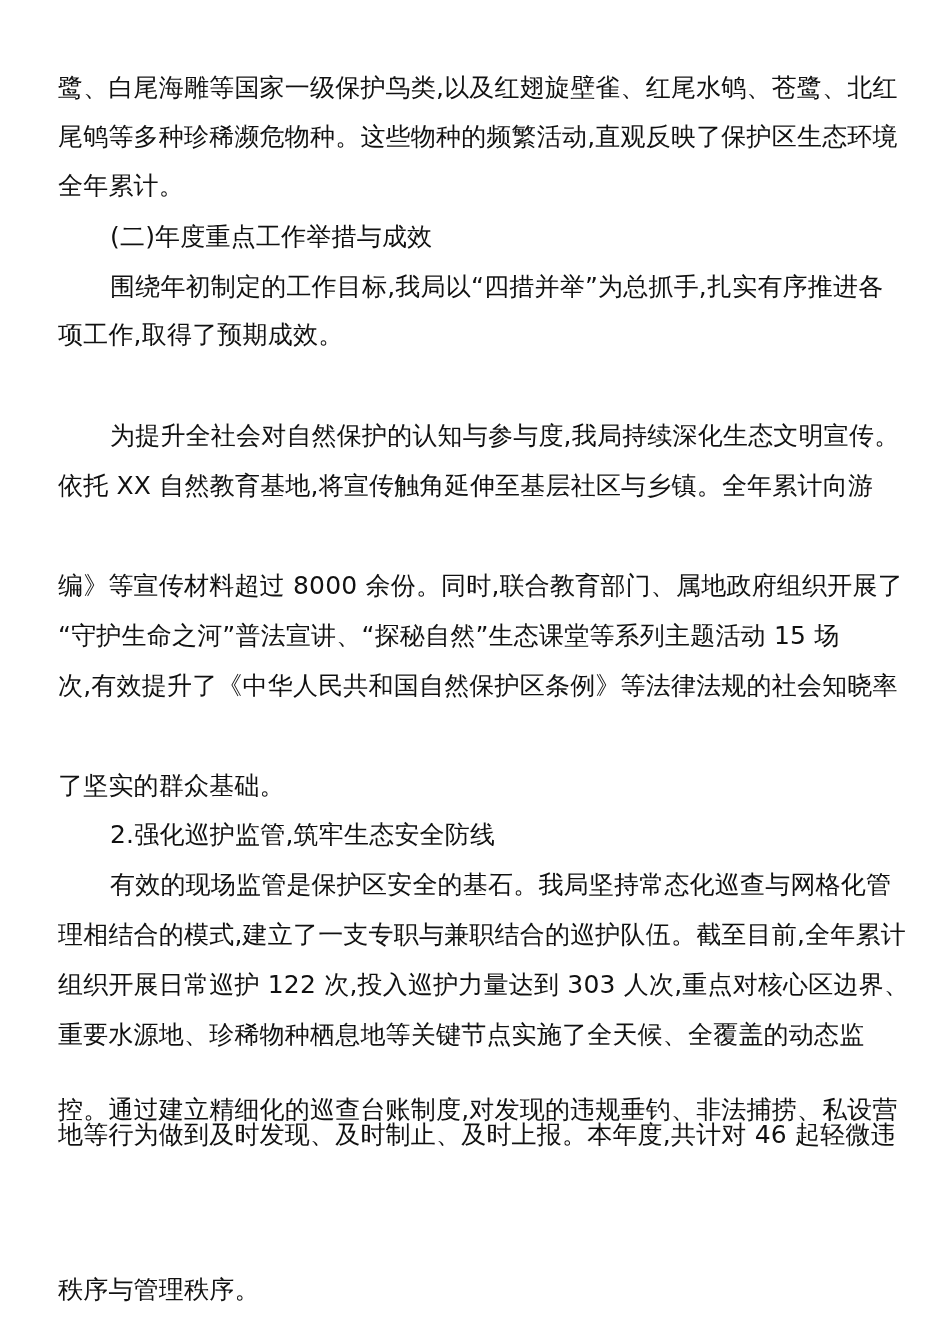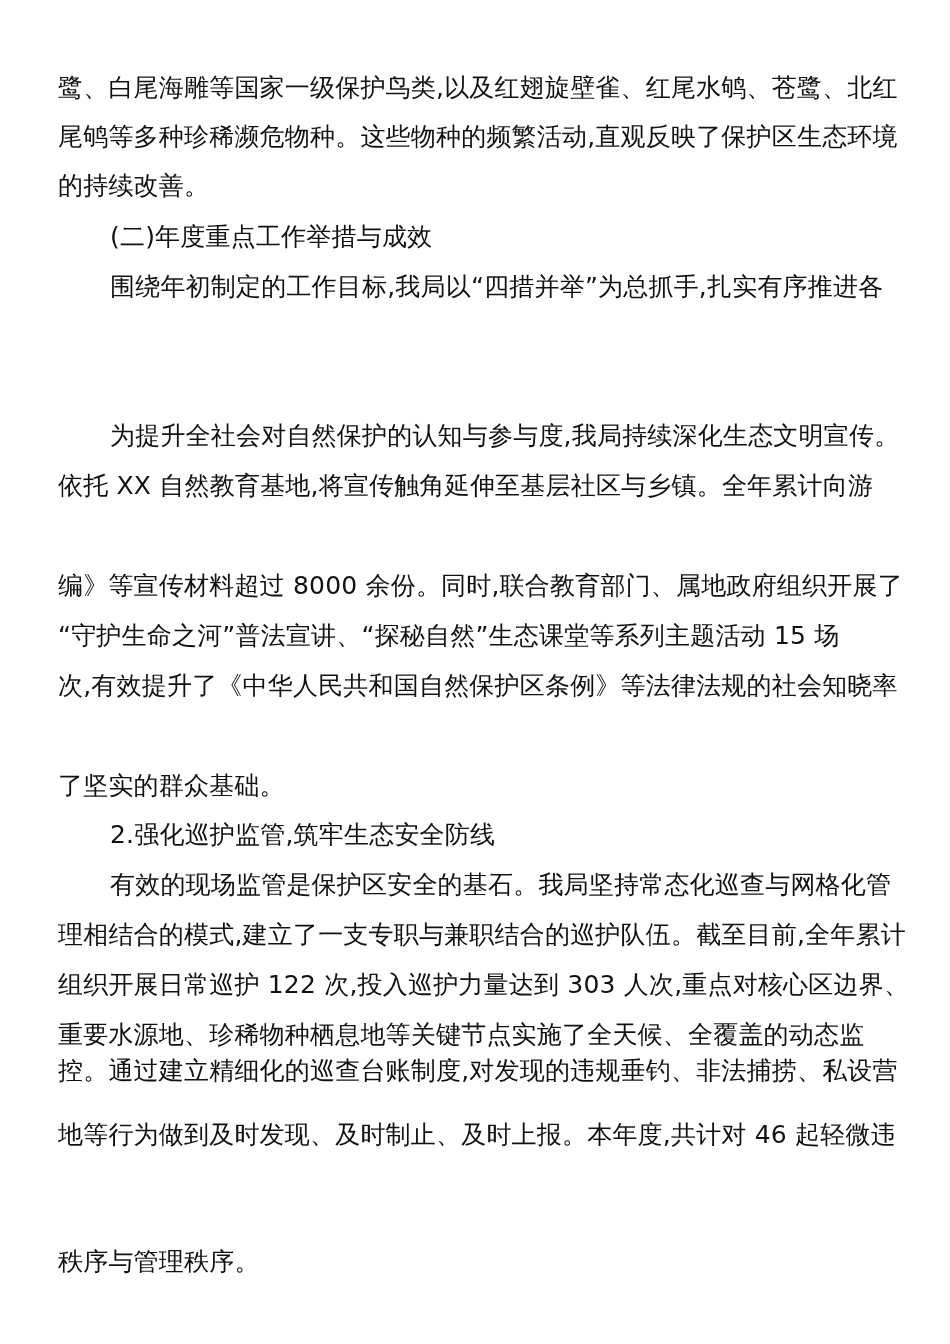--- a/index.html
+++ b/index.html
@@ -34,30 +34,31 @@
       letter-spacing: 0.2px;
     }
     .indent { left: 110px; width: 790px; }
   </style>
 </head>
 <body>
 
 <div class="page">
   <div class="line" style="top:70px">鹭、白尾海雕等国家一级保护鸟类,以及红翅旋壁雀、红尾水鸲、苍鹭、北红</div>
   <div class="line" style="top:119px">尾鸲等多种珍稀濒危物种。这些物种的频繁活动,直观反映了保护区生态环境</div>
-  <div class="line" style="top:168px">的持续改善。</div>
+  <div class="line" style="top:168px">全年累计。</div>
   <div class="line indent" style="top:219px">(二)年度重点工作举措与成效</div>
   <div class="line indent" style="top:269px">围绕年初制定的工作目标,我局以“四措并举”为总抓手,扎实有序推进各</div>
+  <div class="line" style="top:317px">项工作,取得了预期成效。</div>
   <div class="line indent" style="top:418px">为提升全社会对自然保护的认知与参与度,我局持续深化生态文明宣传。</div>
   <div class="line" style="top:468px">依托 XX 自然教育基地,将宣传触角延伸至基层社区与乡镇。全年累计向游</div>
   <div class="line" style="top:568px">编》等宣传材料超过 8000 余份。同时,联合教育部门、属地政府组织开展了</div>
   <div class="line" style="top:618px">“守护生命之河”普法宣讲、“探秘自然”生态课堂等系列主题活动 15 场</div>
   <div class="line" style="top:668px">次,有效提升了《中华人民共和国自然保护区条例》等法律法规的社会知晓率</div>
   <div class="line" style="top:768px">了坚实的群众基础。</div>
   <div class="line indent" style="top:817px">2.强化巡护监管,筑牢生态安全防线</div>
   <div class="line indent" style="top:867px">有效的现场监管是保护区安全的基石。我局坚持常态化巡查与网格化管</div>
   <div class="line" style="top:917px">理相结合的模式,建立了一支专职与兼职结合的巡护队伍。截至目前,全年累计</div>
   <div class="line" style="top:967px">组织开展日常巡护 122 次,投入巡护力量达到 303 人次,重点对核心区边界、</div>
   <div class="line" style="top:1017px">重要水源地、珍稀物种栖息地等关键节点实施了全天候、全覆盖的动态监</div>
-  <div class="line" style="top:1053px">控。通过建立精细化的巡查台账制度,对发现的违规垂钓、非法捕捞、私设营</div>
+  <div class="line" style="top:1092px">控。通过建立精细化的巡查台账制度,对发现的违规垂钓、非法捕捞、私设营</div>
   <div class="line" style="top:1117px">地等行为做到及时发现、及时制止、及时上报。本年度,共计对 46 起轻微违</div>
-  <div class="line" style="top:1244px">秩序与管理秩序。</div>
+  <div class="line" style="top:1272px">秩序与管理秩序。</div>
 </div>
 
 </body></html>

